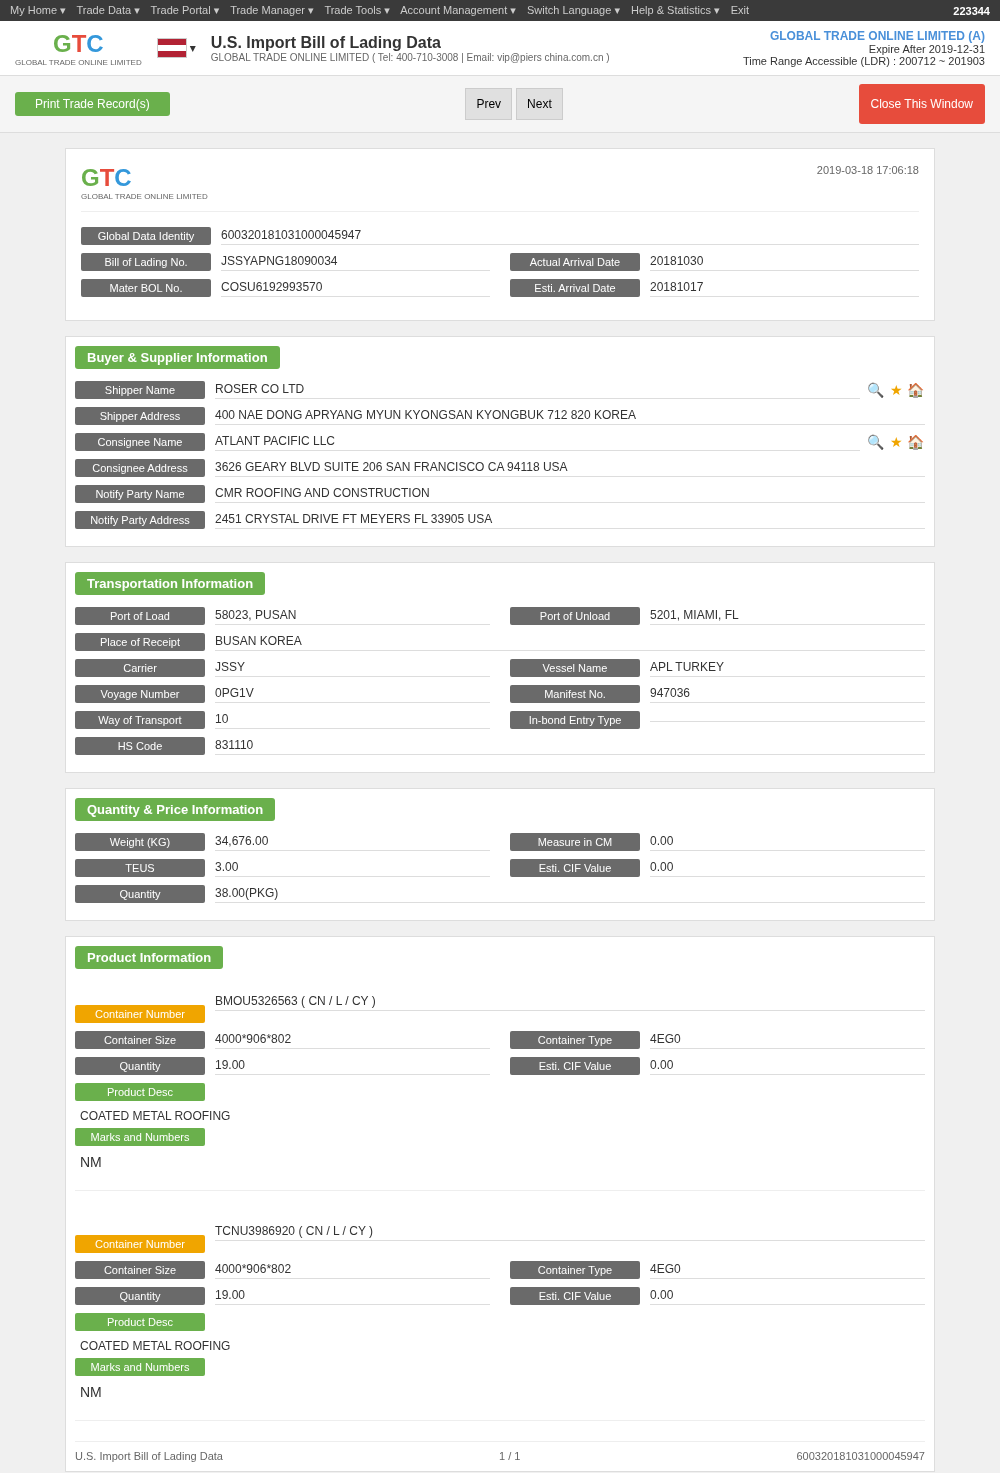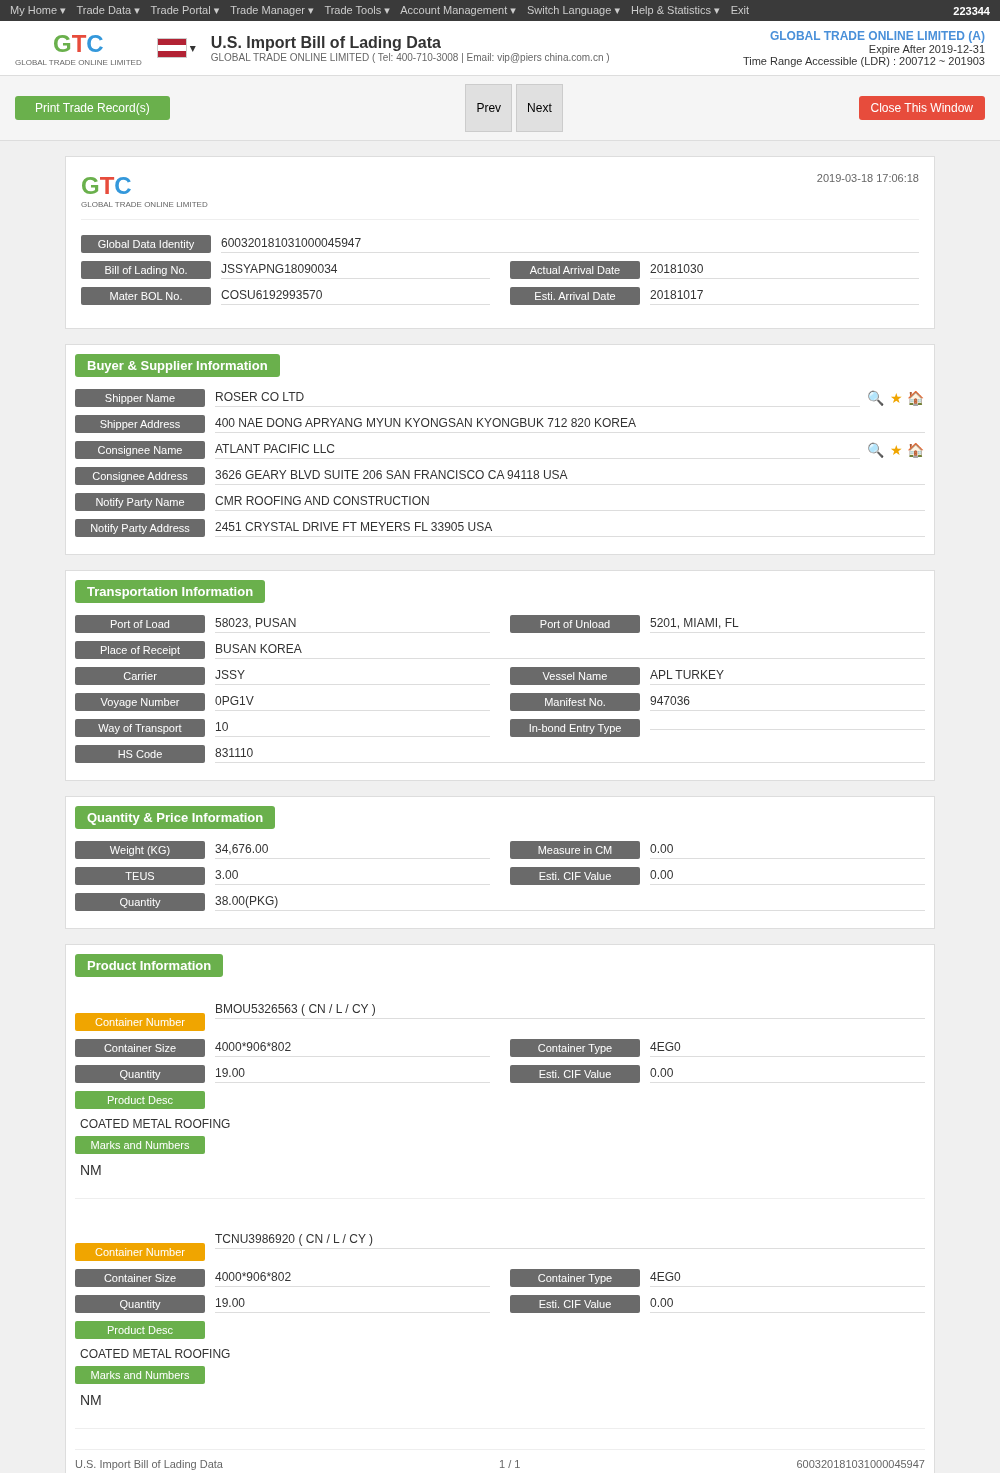--- a/index.html
+++ b/index.html
@@ -23,22 +23,22 @@
     .header-title { font-size: 16px; font-weight: bold; color: #333; }
     .header-subtitle { font-size: 10px; color: #666; }
     .header-right { text-align: right; font-size: 11px; }
     .header-right .company-link { color: #4a90d9; font-weight: bold; font-size: 12px; }
     .header-right .expire { color: #333; }
     .header-right .time-range { color: #333; }
 
     
     .action-bar { background: #f5f5f5; padding: 8px 15px; display: flex; align-items: center; justify-content: space-between; border-bottom: 1px solid #ddd; }
     .btn-print { background: #6ab04c; color: #fff; border: none; padding: 5px 20px; cursor: pointer; font-size: 12px; border-radius: 3px; }
-    .btn-nav { background: #e0e0e0; border: 1px solid #ccc; padding: 16px 10px; cursor: pointer; font-size: 12px; margin: 0 2px; }
-    .btn-close { background: #e74c3c; color: #fff; border: none; padding: 5px 12px; cursor: pointer; font-size: 12px; border-radius: 3px; }
+    .btn-nav { background: #e0e0e0; border: 1px solid #ccc; padding: 8px 10px; cursor: pointer; font-size: 12px; margin: 0 2px; }
+    .btn-close { background: #e74c3c; color: #fff; border: none; padding: 13px 12px; cursor: pointer; font-size: 12px; border-radius: 3px; }
     .nav-btns { display: flex; align-items: center; }
 
     
     .main-content { padding: 15px; max-width: 900px; margin: 0 auto; }
 
     
     .doc-card { background: #fff; border: 1px solid #ddd; padding: 15px; margin-bottom: 15px; }
 
     
     .doc-header { display: flex; justify-content: space-between; align-items: flex-start; margin-bottom: 15px; padding-bottom: 10px; border-bottom: 1px solid #eee; }

